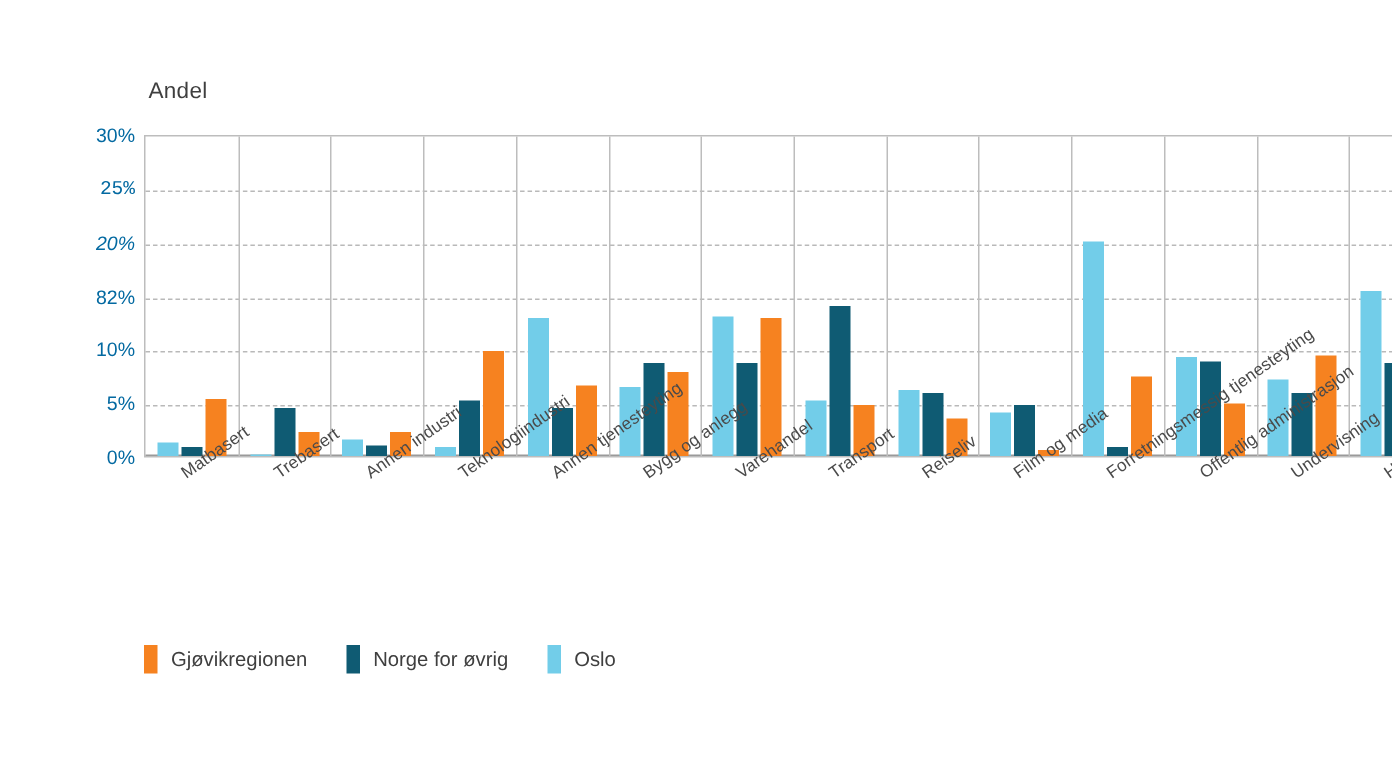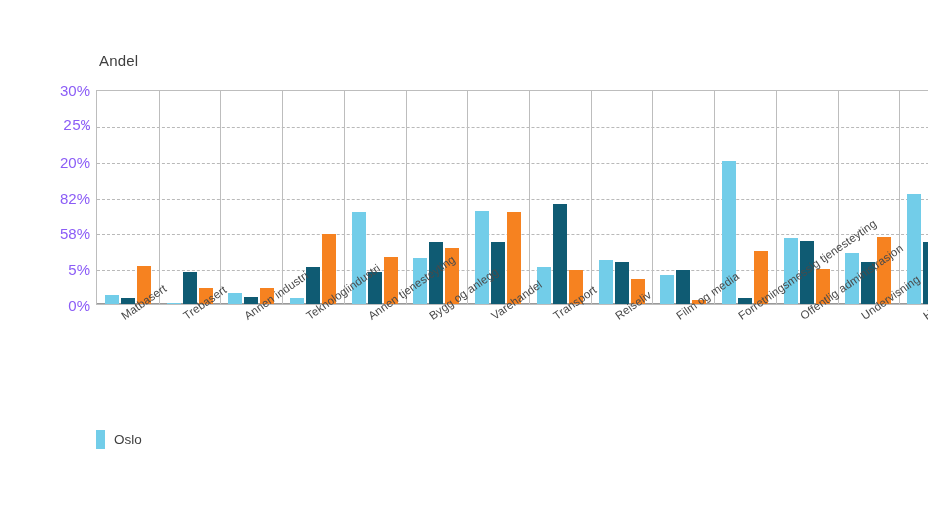--- a/index.html
+++ b/index.html
@@ -68,22 +68,22 @@
     height: 1px;
     background: #9a9a9a;
   }
 
   
   .ytick {
     position: absolute;
     right: 0;
     width: 44px;
     text-align: right;
-    font-size: 15px;
-    color: #8b5cf6;
+    font-size: 13px;
+    color: #0369a1;
     transform: translateY(-50%);
     white-space: nowrap;
   }
   .ytick-wrap {
     position: absolute;
     left: 0;
     top: 90px;
     width: 46px;
     height: 215px;
   }
@@ -144,23 +144,23 @@
 </head>
 <body>
 
 <div id="chart-root">
 
   <div class="axis-title">Andel</div>
 
   <div class="ytick-wrap">
       <div class="ytick" style="top: 215px;">0%</div>
       <div class="ytick" style="top: 179.167px;">5%</div>
-      <div class="ytick" style="top: 143.333px;">58%</div>
+      <div class="ytick" style="top: 143.333px;">10%</div>
       <div class="ytick" style="top: 107.5px;">82%</div>
-      <div class="ytick" style="top: 71.6667px;">20%</div>
+      <div class="ytick" style="top: 71.6667px; font-style: italic;">20%</div>
       <div class="ytick" style="top: 35.8333px; font-family: Liberation Mono, monospace;">25%</div>
       <div class="ytick" style="top: 0px;">30%</div>
     </div>
 
   <div class="plot-frame">
     <div class="baseline"></div>
   <div class="gridline" style="top: 179.167px;"></div>
       <div class="gridline" style="top: 143.333px;"></div>
       <div class="gridline" style="top: 107.5px;"></div>
       <div class="gridline" style="top: 71.6667px;"></div>
@@ -234,18 +234,26 @@
       <div class="xlabel" style="left: 568.571px; top: 312px;">Reiseliv</div>
       <div class="xlabel" style="left: 630.286px; top: 312px;">Film og media</div>
       <div class="xlabel" style="left: 692px; top: 312px;">Forretningsmessig tjenesteyting</div>
       <div class="xlabel" style="left: 753.714px; top: 312px;">Offentlig administrasjon</div>
       <div class="xlabel" style="left: 815.429px; top: 312px;">Undervisning</div>
       <div class="xlabel" style="left: 877.143px; top: 312px;">Helse og omsorg</div>
     </div>
 
   <div class="legend">
       <div class="legend-item">
+        <span class="legend-swatch" style="background: rgb(246, 130, 32);"></span>
+        <span class="legend-label">Gjøvikregionen</span>
+      </div>
+      <div class="legend-item">
+        <span class="legend-swatch" style="background: rgb(15, 91, 115);"></span>
+        <span class="legend-label">Norge for øvrig</span>
+      </div>
+      <div class="legend-item">
         <span class="legend-swatch" style="background: rgb(114, 205, 233);"></span>
         <span class="legend-label">Oslo</span>
       </div>
     </div>
 
 </div>
 
 </body></html>

